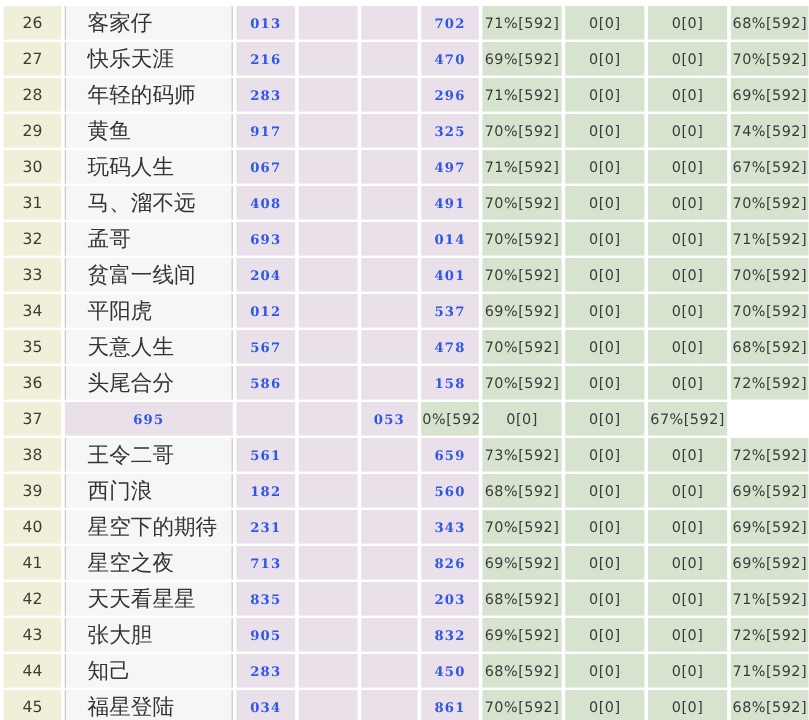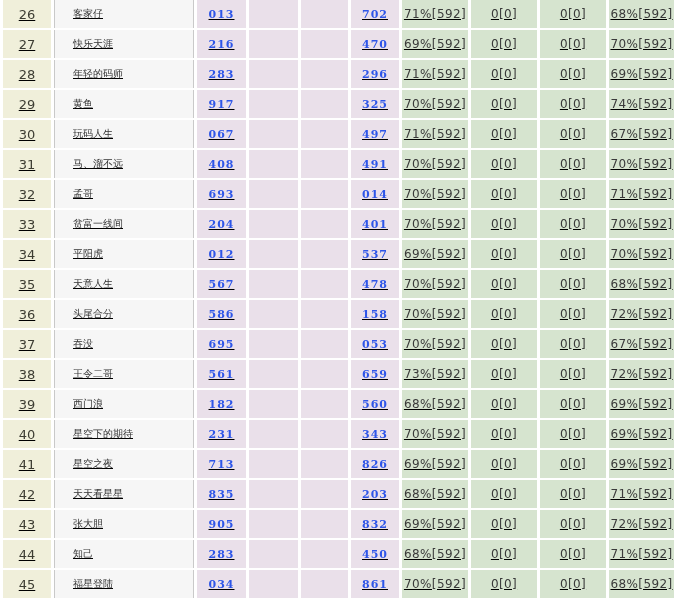--- a/index.html
+++ b/index.html
@@ -1,37 +1,36 @@
 <!DOCTYPE html>
 <html><head>
 <meta charset="utf-8">
 <style>
   html,body{margin:0;padding:0;background:#ffffff;}
   #screen{
     width:674px;height:600px;overflow:hidden;background:#ffffff;
-    padding:0 0 0 3px;box-sizing:border-box;
+    padding:5px 0 0 3px;box-sizing:border-box;
     font-family:"DejaVu Sans","Liberation Sans",sans-serif;
-    text-decoration:underline;
   }
   .row{
     display:grid;
     grid-template-columns:48px 140px 49px 49px 47px 48px 66px 66px 66px 65px;
     column-gap:3px;
     height:28px;
     margin-bottom:2px;
   }
   .cell{
     display:flex;align-items:center;justify-content:center;
     overflow:hidden;white-space:nowrap;
   }
   .c-rank{
     background:#f0efda;color:#3d3d33;font-size:13px;
   }
   .c-name{
-    background:#f6f6f6;color:#333333;font-size:10px;
+    background:#f6f6f6;color:#333333;font-size:18px;
     justify-content:flex-start;padding-left:18px;
     border-left:1px solid #c9c9c9;border-right:1px solid #c9c9c9;
     box-sizing:border-box;
   }
   .c-pink{background:#eae0ea;}
   .c-num{
     color:#2e56e8;font-weight:bold;font-size:11px;
     font-family:"DejaVu Serif","Liberation Serif",serif;
     letter-spacing:1px;cursor:pointer;
   }
@@ -171,21 +170,20 @@
       <div class="cell c-pink"></div>
       <div class="cell c-pink"></div>
       <div class="cell c-pink c-num">158</div>
       <div class="cell c-green">70%[592]</div>
       <div class="cell c-green">0[0]</div>
       <div class="cell c-green">0[0]</div>
       <div class="cell c-green">72%[592]</div>
     </div>
     <div class="row">
       <div class="cell c-rank">37</div>
-      <div class="cell c-name">吞没</div>
       <div class="cell c-pink c-num">695</div>
       <div class="cell c-pink"></div>
       <div class="cell c-pink"></div>
       <div class="cell c-pink c-num">053</div>
       <div class="cell c-green">70%[592]</div>
       <div class="cell c-green">0[0]</div>
       <div class="cell c-green">0[0]</div>
       <div class="cell c-green">67%[592]</div>
     </div>
     <div class="row">

